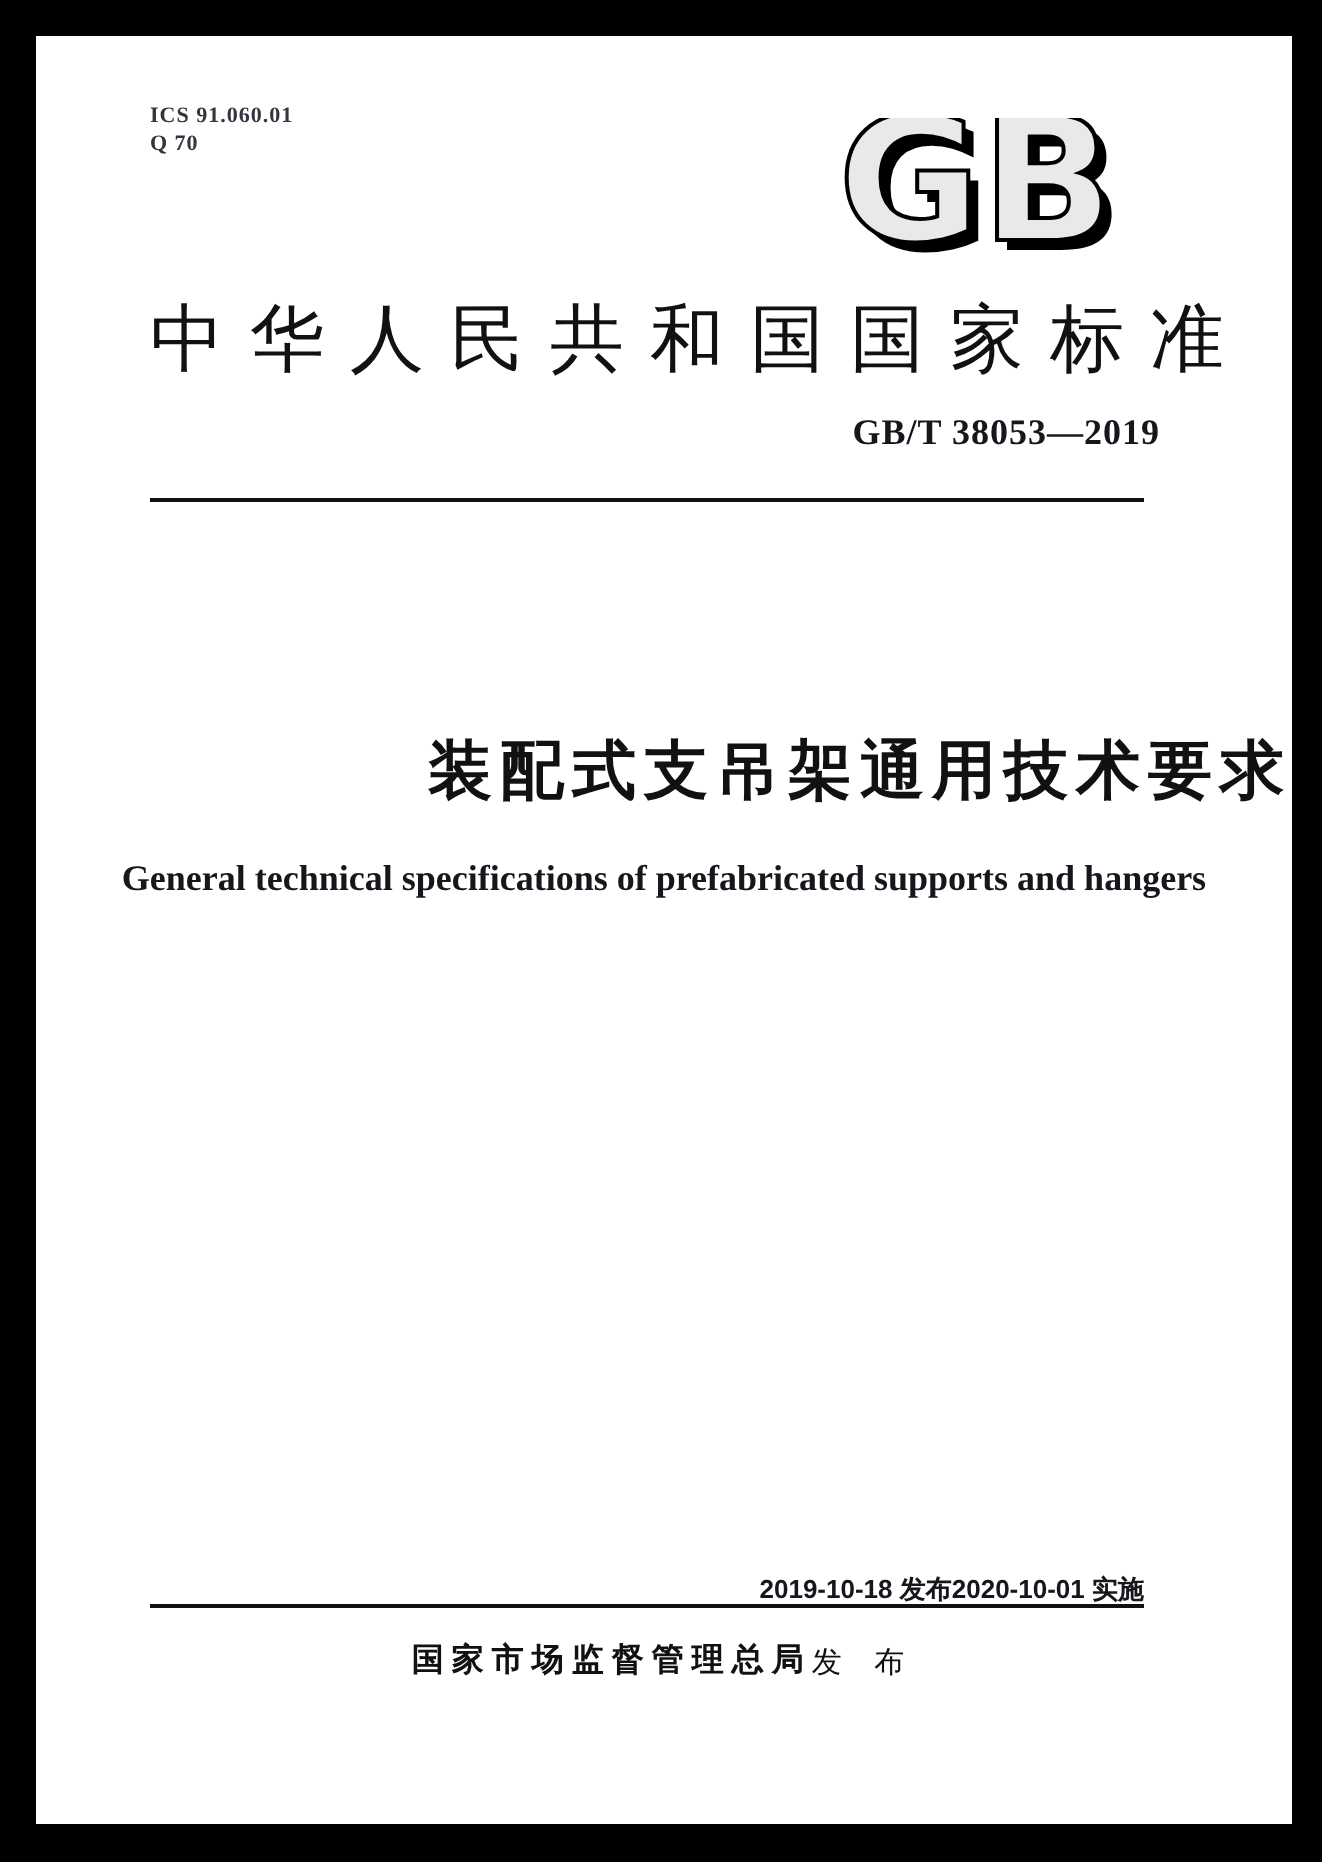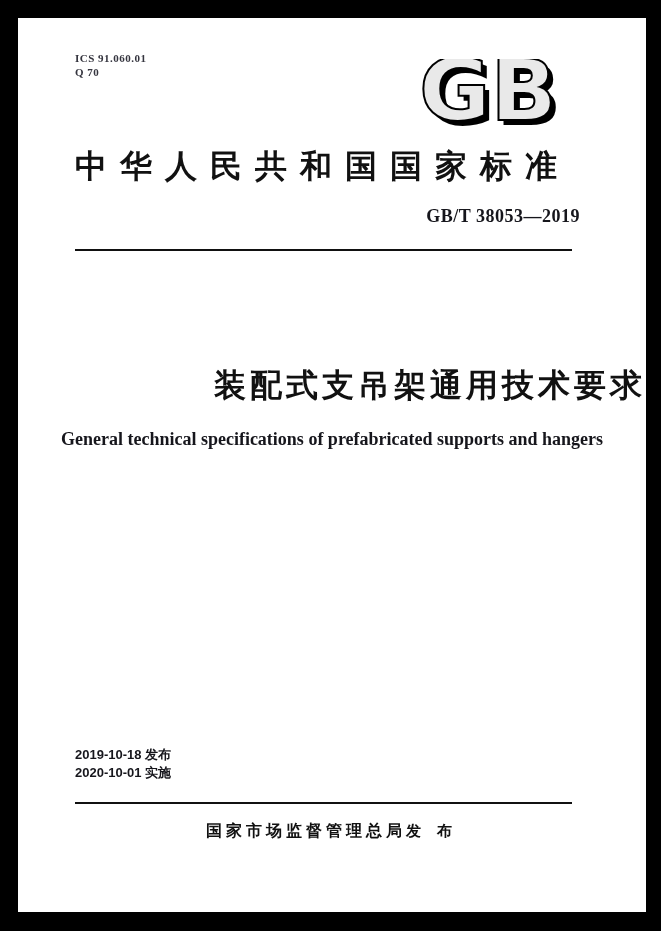--- a/index.html
+++ b/index.html
@@ -34,22 +34,22 @@
   }
   .gb-logo {
     position: absolute;
     left: 399px; top: 41px;
     width: 146px; height: 70px;
   }
   .std-heading {
     position: absolute;
     left: 57px; top: 127px;
     width: 520px;
-    font-size: 32px;
-    font-weight: bold;
+    font-size: 37px;
+    font-weight: normal;
     letter-spacing: 13px;
     white-space: nowrap;
     color: #111;
   }
   .std-number {
     position: absolute;
     right: 66px; top: 188px;
     font-size: 18px;
     font-weight: bold;
     letter-spacing: 0.5px;
@@ -77,28 +77,27 @@
     left: 0; top: 411px;
     width: 100%;
     text-align: center;
     font-size: 18px;
     font-weight: bold;
     font-family: "Liberation Serif", serif;
     color: #16161c;
   }
   .date-row {
     position: absolute;
-    left: 57px; top: 728px;
+    left: 57px; top: 768px;
     width: 497px;
     display: flex;
-    justify-content: flex-start;
+    justify-content: flex-end;
     font-size: 13px;
     font-weight: bold;
     color: #16161c;
-    flex-direction: column;
   }
   .rule-bottom {
     position: absolute;
     left: 57px; top: 784px;
     width: 497px; height: 2px;
     background: #111;
   }
   .issuer-row {
     position: absolute;
     left: 0; top: 803px;
@@ -112,21 +111,21 @@
     font-weight: bold;
     line-height: 20px;
     color: #111;
     text-align: right;
     white-space: nowrap;
   }
   .issuer-line-1 { letter-spacing: 4px; }
   .issuer-line-2 { letter-spacing: 0.5px; }
   .publish-label {
     font-size: 15px;
-    font-weight: bold;
+    font-weight: normal;
     letter-spacing: 6px;
     white-space: nowrap;
     color: #111;
     text-align: center;
   }
 </style>
 </head>
 <body>
 
 <div class="frame">

